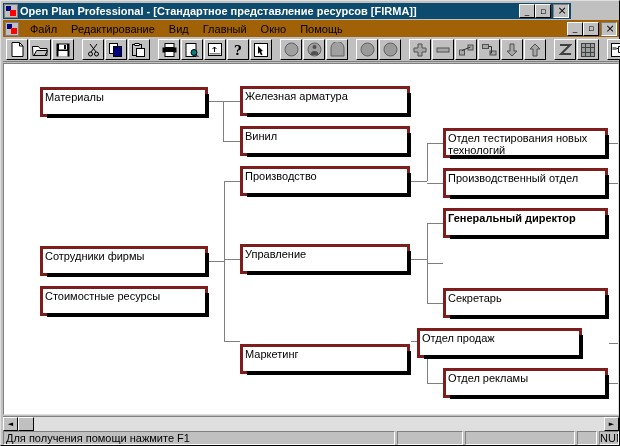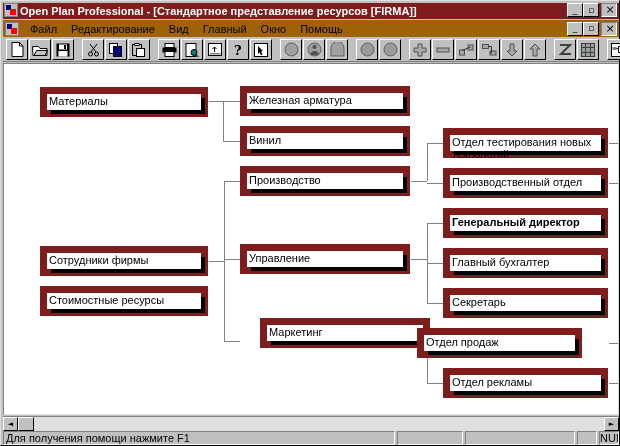--- a/index.html
+++ b/index.html
@@ -9,22 +9,22 @@
     font-family:"Liberation Sans","DejaVu Sans",sans-serif;
     font-size:11px;
     -webkit-font-smoothing:none;
   }
   #app{position:relative;width:620px;height:446px;background:#c0c0c0;
        border-left:1px solid #dfdfdf;border-top:1px solid #dfdfdf;
        border-right:1px solid #000;border-bottom:1px solid #000;
        box-sizing:border-box;}
 
   
-  .titlebar{position:absolute;left:2px;top:2px;width:616px;height:16px;
-            background:#7f1d1d;display:flex;align-items:flex-start;}
+  .titlebar{position:absolute;left:2px;top:2px;width:568px;height:16px;
+            background:#0c4a6e;display:flex;align-items:center;}
   .title-icon{width:14px;height:14px;margin:0 2px 0 1px;flex:none;position:relative;
               background:#c0c0c0;border:1px solid #808080;box-sizing:border-box;}
   .title-icon::before{content:"";position:absolute;left:1px;top:1px;width:5px;height:5px;background:#000080;}
   .title-icon::after{content:"";position:absolute;right:1px;bottom:1px;width:6px;height:6px;background:#ff0000;}
   .title-text{color:#fff;font-weight:bold;font-size:11px;white-space:nowrap;
               overflow:hidden;flex:1;line-height:16px;}
   .tb-buttons{display:flex;gap:0;margin-right:2px;flex:none;}
   .tb-btn{width:16px;height:14px;background:#c0c0c0;
           border-top:1px solid #fff;border-left:1px solid #fff;
           border-right:1px solid #000;border-bottom:1px solid #000;
@@ -58,21 +58,21 @@
   .gl{display:block;}
 
   
   .client{position:absolute;left:2px;top:62px;width:616px;height:352px;
           background:#fff;overflow:hidden;
           border-top:1px solid #808080;border-left:1px solid #808080;
           border-right:1px solid #dfdfdf;border-bottom:1px solid #dfdfdf;
           box-sizing:border-box;}
   .canvas{position:absolute;left:0;top:0;width:616px;height:352px;}
 
-  .node{position:absolute;background:#fff;border:7px solid #7f1d1d;
+  .node{position:absolute;background:#fff;border:3px solid #7f1d1d;
         box-sizing:border-box;z-index:3;}
   .node::after{content:"";position:absolute;left:4px;top:100%;
                width:100%;height:4px;background:#000;}
   .node::before{content:"";position:absolute;left:100%;top:4px;
                 width:4px;height:100%;background:#000;}
   .node span{position:absolute;left:2px;top:1px;right:3px;
              font-size:11px;color:#000;line-height:12px;
              display:block;white-space:pre-line;}
 
   .conn{position:absolute;background:#808080;z-index:1;}
@@ -366,27 +366,24 @@
         </div>
         <div class="node" style="left: 36px; top: 222px; width: 168px; height: 30px;">
           <span>Стоимостные ресурсы</span>
         </div>
         <div class="node" style="left: 236px; top: 180px; width: 170px; height: 30px;">
           <span>Управление</span>
         </div>
         <div class="node" style="left: 439px; top: 144px; width: 165px; height: 30px; font-weight: bold;">
           <span>Генеральный директор</span>
         </div>
-        <div class="node" style="left: 439px; top: 184px; width: 165px; height: 30px;">
-          <span>Главный бухгалтер</span>
-        </div>
         <div class="node" style="left: 439px; top: 224px; width: 165px; height: 30px; padding-left: 8px;">
           <span>Секретарь</span>
         </div>
-        <div class="node" style="left: 236px; top: 254px; width: 170px; height: 30px; margin-left: 20px;">
+        <div class="node" style="left: 236px; top: 280px; width: 170px; height: 30px;">
           <span>Маркетинг</span>
         </div>
         <div class="node" style="left: 413px; top: 264px; width: 165px; height: 30px; padding-left: 8px;">
           <span>Отдел продаж</span>
         </div>
         <div class="node" style="left: 439px; top: 304px; width: 165px; height: 30px;">
           <span>Отдел рекламы</span>
         </div>
       </div>
   </div>

